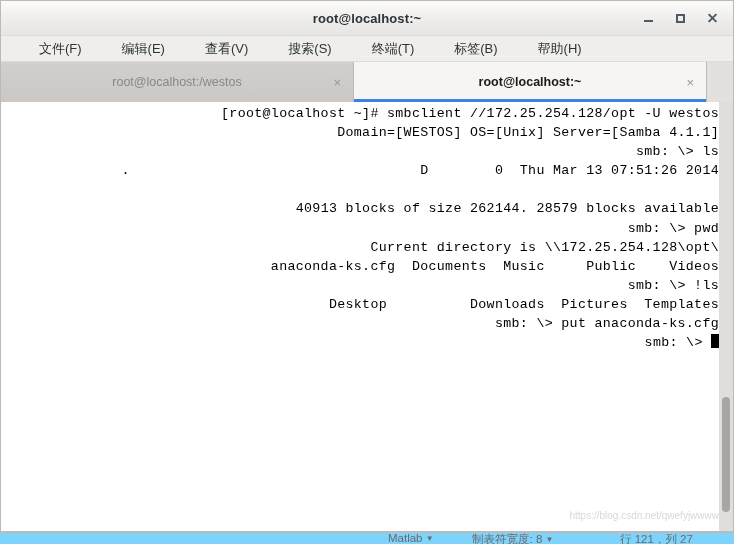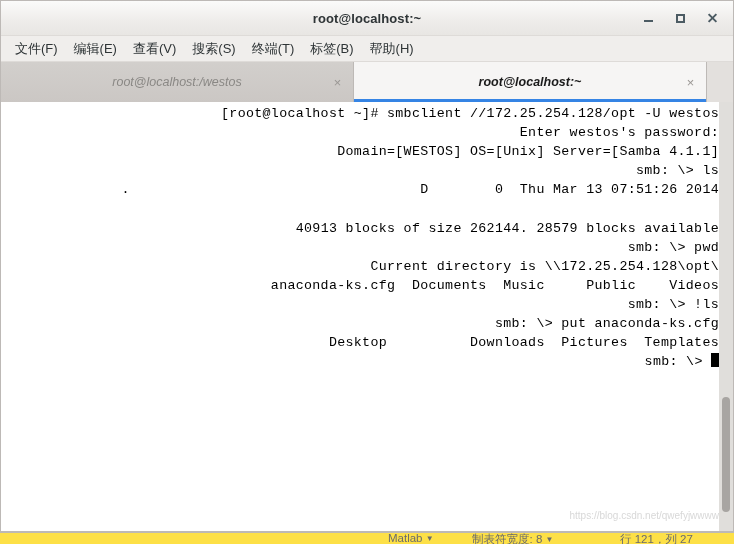--- a/index.html
+++ b/index.html
@@ -107,31 +107,31 @@
     display: flex;
     align-items: center;
     padding-left: 6px;
     box-sizing: border-box;
   }
   .menu-item {
     font-size: 13px;
     color: #2e3436;
     padding: 2px 8px;
     white-space: nowrap;
+    margin-left: 24px;
   }
 
   
   .tabbar {
     height: 40px;
     flex: 0 0 40px;
     background: #d8d5d2;
     display: flex;
     align-items: stretch;
     box-sizing: border-box;
-    font-style: italic;
   }
   .tab {
     position: relative;
     flex: 1 1 0;
     display: flex;
     align-items: center;
     justify-content: center;
     box-sizing: border-box;
     border-right: 1px solid #bdb9b6;
   }
@@ -225,21 +225,21 @@
     pointer-events: none;
   }
 
   
   .bottom-strip {
     position: absolute;
     left: 0;
     bottom: 0;
     width: 734px;
     height: 12px;
-    background: #fde047;
+    background: #7dd3fc;
     border-top: 1px solid #bdb9b6;
     box-sizing: border-box;
     overflow: hidden;
   }
   .strip-inner {
     position: relative;
     width: 734px;
     height: 26px;
     display: flex;
     align-items: center;
@@ -296,32 +296,31 @@
       <div class="tab active">
         <span class="tab-label">root@localhost:~</span>
         <span class="tab-close">×</span>
       </div>
       <div class="tabbar-filler"></div>
     </div>
 
     <div class="terminal-wrap">
       <div class="terminal">
         <div class="term-line">[root@localhost ~]# smbclient //172.25.254.128/opt -U westos</div>
-        <div class="term-line">Enter westos's password:</div>
         <div class="term-line">Domain=[WESTOS] OS=[Unix] Server=[Samba 4.1.1]</div>
         <div class="term-line">smb: \&gt; ls</div>
         <div class="term-line">  .                                   D        0  Thu Mar 13 07:51:26 2014</div>
         <div class="term-line">&nbsp;</div>
         <div class="term-line">          40913 blocks of size 262144. 28579 blocks available</div>
         <div class="term-line">smb: \&gt; pwd</div>
         <div class="term-line">Current directory is \\172.25.254.128\opt\</div>
         <div class="term-line">anaconda-ks.cfg  Documents  Music     Public    Videos</div>
         <div class="term-line">smb: \&gt; !ls</div>
+        <div class="term-line">Desktop          Downloads  Pictures  Templates</div>
         <div class="term-line">smb: \&gt; put anaconda-ks.cfg</div>
-        <div class="term-line">Desktop          Downloads  Pictures  Templates</div>
         <div class="term-line"><span>smb: \&gt; </span><span class="cursor"></span></div>
       </div>
 
       <div class="scrollbar">
         <div class="scroll-thumb" style="top:295px;height:115px;"></div>
       </div>
 
       <div class="watermark">https://blog.csdn.net/qwefyjwwww</div>
     </div>
 

